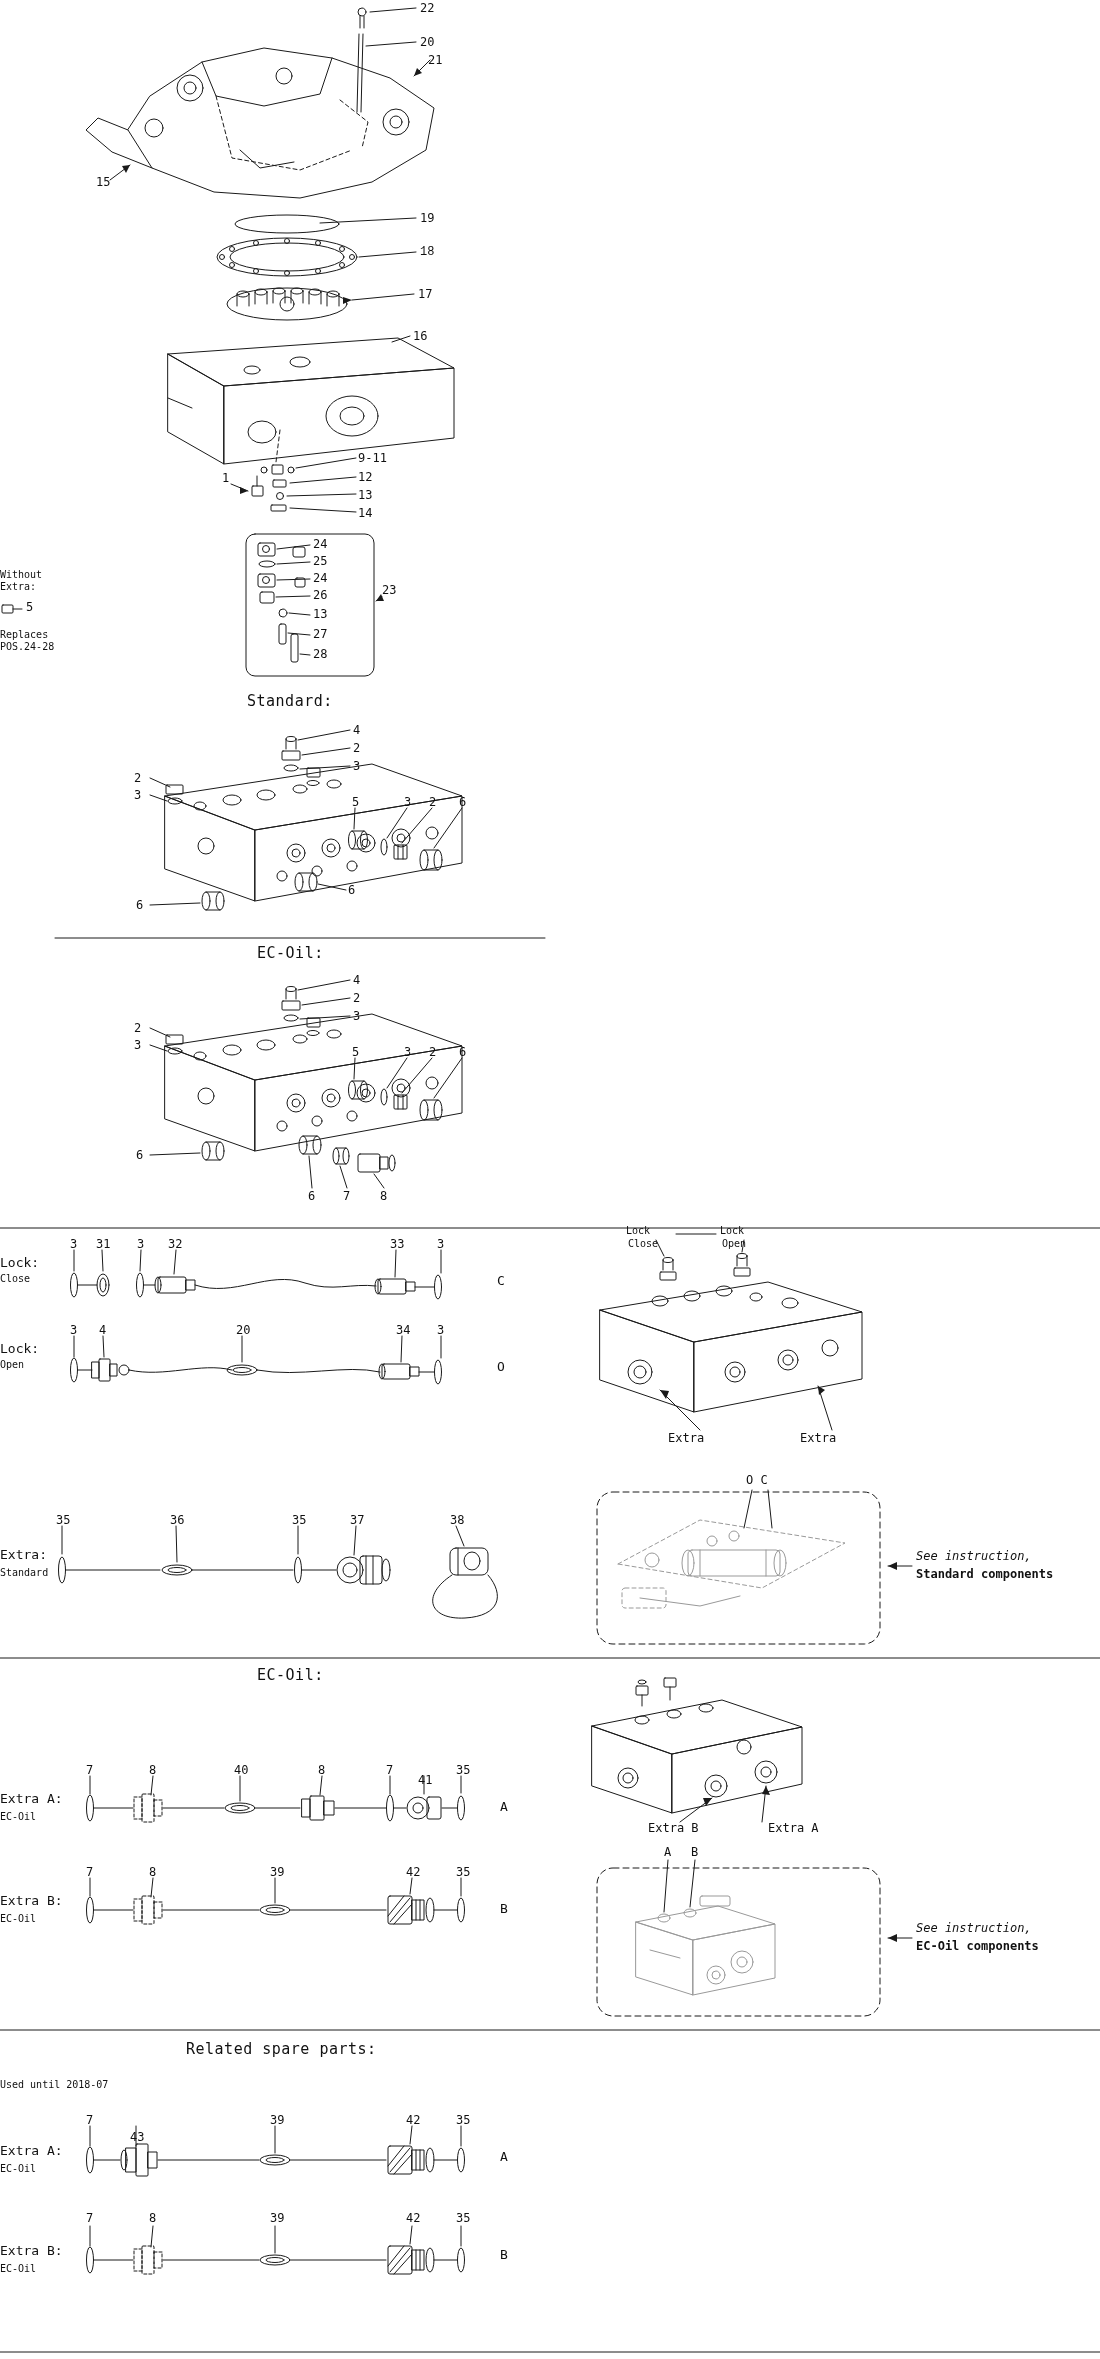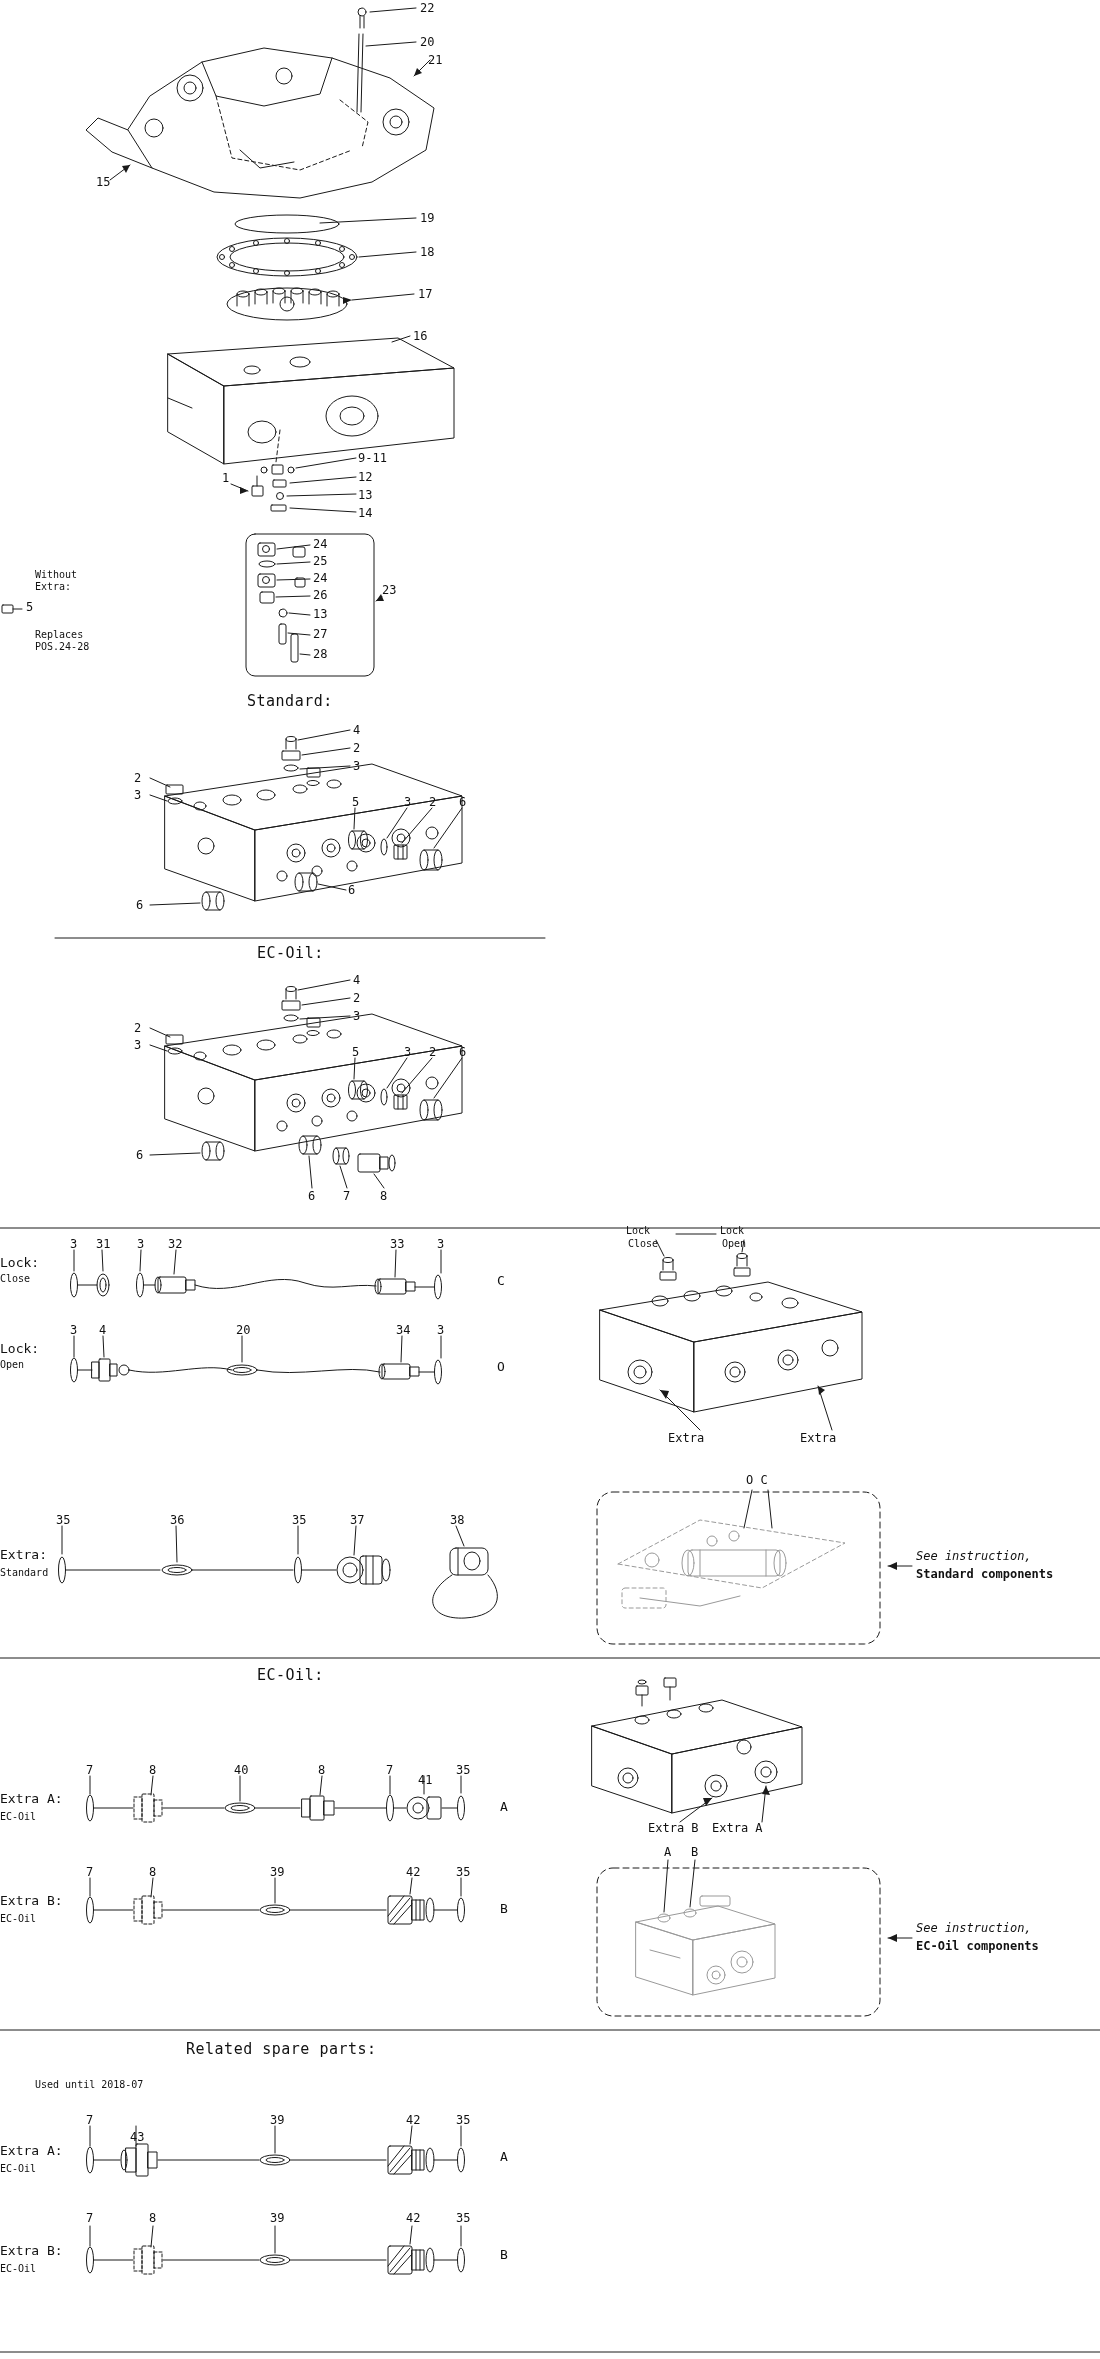--- a/index.html
+++ b/index.html
@@ -7,21 +7,21 @@
         font-family:"DejaVu Sans Mono","Liberation Mono",monospace;color:#111;overflow:hidden;}
   #art{position:absolute;left:0;top:0;}
   .overlay{position:absolute;left:0;top:0;right:0;bottom:0;}
   .lbl{position:absolute;white-space:nowrap;line-height:1;color:#111;}
   .num{font-size:12px;}
   .letter{font-size:13px;}
   .title{font-size:15px;letter-spacing:.5px;}
   .rowtitle{font-size:13px;}
   .rowsub{font-size:10px;}
   .small{font-size:10px;}
-  .note{font-size:10px;padding-left:35px;}
+  .note{font-size:10px;}
   .see-italic{font-size:12px;font-style:italic;}
   .see-bold{font-size:12px;font-weight:bold;}
 </style>
 </head>
 <body>
 
 <div id="page">
 
 <svg id="art" width="1100" height="2359" viewBox="0 0 1100 2359">
   <defs>
@@ -537,21 +537,21 @@
     </g>
   </g>
 </svg>
 
 <div class="overlay">
       <div class="lbl num" style="left: 420px; top: 2px;">22</div>
       <div class="lbl num" style="left: 420px; top: 36px;">20</div>
       <div class="lbl num" style="left: 428px; top: 54px;">21</div>
       <div class="lbl num" style="left: 96px; top: 176px;">15</div>
       <div class="lbl num" style="left: 420px; top: 212px;">19</div>
-      <div class="lbl num" style="left: 420px; top: 246px;">18</div>
+      <div class="lbl num" style="left: 420px; top: 246px; font-family: Liberation Mono, monospace;">18</div>
       <div class="lbl num" style="left: 418px; top: 288px;">17</div>
       <div class="lbl num" style="left: 413px; top: 330px;">16</div>
       <div class="lbl num" style="left: 358px; top: 452px;">9-11</div>
       <div class="lbl num" style="left: 358px; top: 471px;">12</div>
       <div class="lbl num" style="left: 358px; top: 489px;">13</div>
       <div class="lbl num" style="left: 358px; top: 507px;">14</div>
       <div class="lbl num" style="left: 222px; top: 472px;">1</div>
       <div class="lbl num" style="left: 313px; top: 538px;">24</div>
       <div class="lbl num" style="left: 313px; top: 555px;">25</div>
       <div class="lbl num" style="left: 313px; top: 572px;">24</div>
@@ -672,21 +672,21 @@
 <div class="lbl num" style="left:668px;top:1432px">Extra</div>
 <div class="lbl num" style="left:800px;top:1432px">Extra</div>
 
 <div class="lbl rowtitle" style="left:0px;top:1548px">Extra:</div>
 <div class="lbl rowsub" style="left:0px;top:1568px">Standard</div>
 <div class="lbl num" style="left:746px;top:1474px">O C</div>
 <div class="lbl see-italic" style="left:916px;top:1550px">See instruction,</div>
 <div class="lbl see-bold" style="left:916px;top:1568px">Standard components</div>
 
 <div class="lbl num" style="left:648px;top:1822px">Extra B</div>
-<div class="lbl num" style="left:712px;top:1822px">Extra A</div>
+<div class="lbl num" style="left:768px;top:1822px">Extra A</div>
 <div class="lbl rowtitle" style="left:0px;top:1792px">Extra A:</div>
 <div class="lbl rowsub" style="left:0px;top:1812px">EC-Oil</div>
 <div class="lbl rowtitle" style="left:0px;top:1894px">Extra B:</div>
 <div class="lbl rowsub" style="left:0px;top:1914px">EC-Oil</div>
 <div class="lbl num" style="left:664px;top:1846px">A</div>
 <div class="lbl num" style="left:691px;top:1846px">B</div>
 <div class="lbl see-italic" style="left:916px;top:1922px">See instruction,</div>
 <div class="lbl see-bold" style="left:916px;top:1940px">EC-Oil components</div>
 
 <div class="lbl rowtitle" style="left:0px;top:2144px">Extra A:</div>

